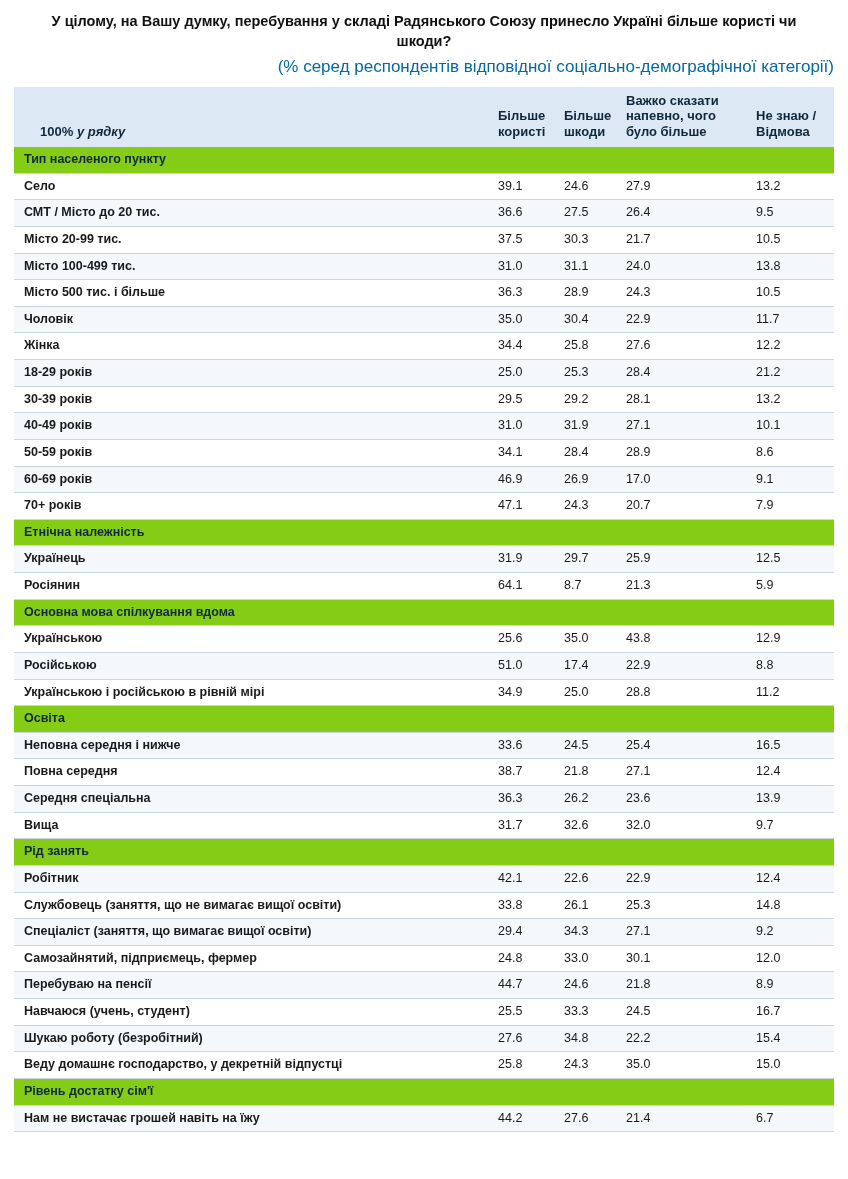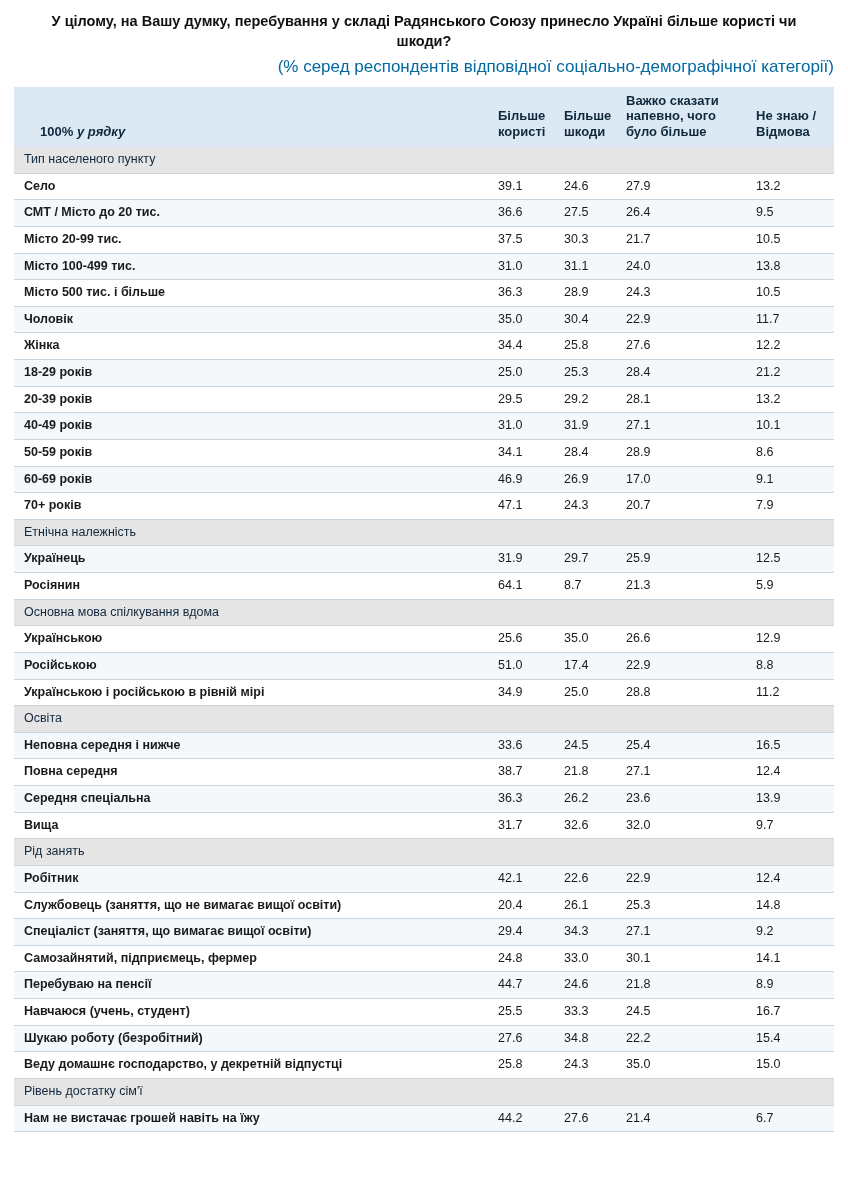--- a/index.html
+++ b/index.html
@@ -63,22 +63,22 @@
   thead th.rowhead .em {
     font-style: italic;
   }
   tbody td {
     padding: 5px 6px;
     border-bottom: 1px solid #c9d6e0;
     vertical-align: top;
     line-height: 1.25;
   }
   tbody tr.group td {
-    background: #e5e5e5;
-    font-weight: normal;
+    background: #84cc16;
+    font-weight: bold;
     color: #12283c;
     border-bottom: 1px solid #c9d6e0;
   }
   tbody tr.group td.label {
     padding-left: 10px;
   }
   tbody td.label {
     padding-left: 10px;
     color: #1a1a1a;
     font-weight: bold;
@@ -170,21 +170,21 @@
           <td class="num">12.2</td>
         </tr>
         <tr class="alt">
           <td class="label">18-29 років</td>
           <td class="num">25.0</td>
           <td class="num">25.3</td>
           <td class="num">28.4</td>
           <td class="num">21.2</td>
         </tr>
         <tr class="">
-          <td class="label">20-39 років</td>
+          <td class="label">30-39 років</td>
           <td class="num">29.5</td>
           <td class="num">29.2</td>
           <td class="num">28.1</td>
           <td class="num">13.2</td>
         </tr>
         <tr class="alt">
           <td class="label">40-49 років</td>
           <td class="num">31.0</td>
           <td class="num">31.9</td>
           <td class="num">27.1</td>
@@ -228,21 +228,21 @@
           <td class="num">21.3</td>
           <td class="num">5.9</td>
         </tr>
         <tr class="group">
           <td class="label" colspan="5">Основна мова спілкування вдома</td>
         </tr>
         <tr class="">
           <td class="label">Українською</td>
           <td class="num">25.6</td>
           <td class="num">35.0</td>
-          <td class="num">26.6</td>
+          <td class="num">43.8</td>
           <td class="num">12.9</td>
         </tr>
         <tr class="alt">
           <td class="label">Російською</td>
           <td class="num">51.0</td>
           <td class="num">17.4</td>
           <td class="num">22.9</td>
           <td class="num">8.8</td>
         </tr>
         <tr class="">
@@ -288,38 +288,38 @@
         </tr>
         <tr class="alt">
           <td class="label">Робітник</td>
           <td class="num">42.1</td>
           <td class="num">22.6</td>
           <td class="num">22.9</td>
           <td class="num">12.4</td>
         </tr>
         <tr class="">
           <td class="label">Службовець (заняття, що не вимагає вищої освіти)</td>
-          <td class="num">20.4</td>
+          <td class="num">33.8</td>
           <td class="num">26.1</td>
           <td class="num">25.3</td>
           <td class="num">14.8</td>
         </tr>
         <tr class="alt">
           <td class="label">Спеціаліст (заняття, що вимагає вищої освіти)</td>
           <td class="num">29.4</td>
           <td class="num">34.3</td>
           <td class="num">27.1</td>
           <td class="num">9.2</td>
         </tr>
         <tr class="">
           <td class="label">Самозайнятий, підприємець, фермер</td>
           <td class="num">24.8</td>
           <td class="num">33.0</td>
           <td class="num">30.1</td>
-          <td class="num">14.1</td>
+          <td class="num">12.0</td>
         </tr>
         <tr class="alt">
           <td class="label">Перебуваю на пенсії</td>
           <td class="num">44.7</td>
           <td class="num">24.6</td>
           <td class="num">21.8</td>
           <td class="num">8.9</td>
         </tr>
         <tr class="">
           <td class="label">Навчаюся (учень, студент)</td>

